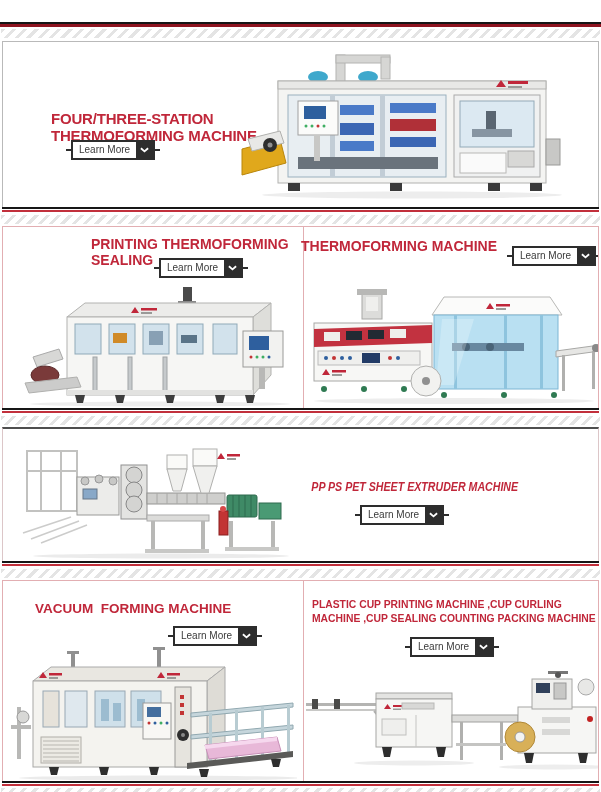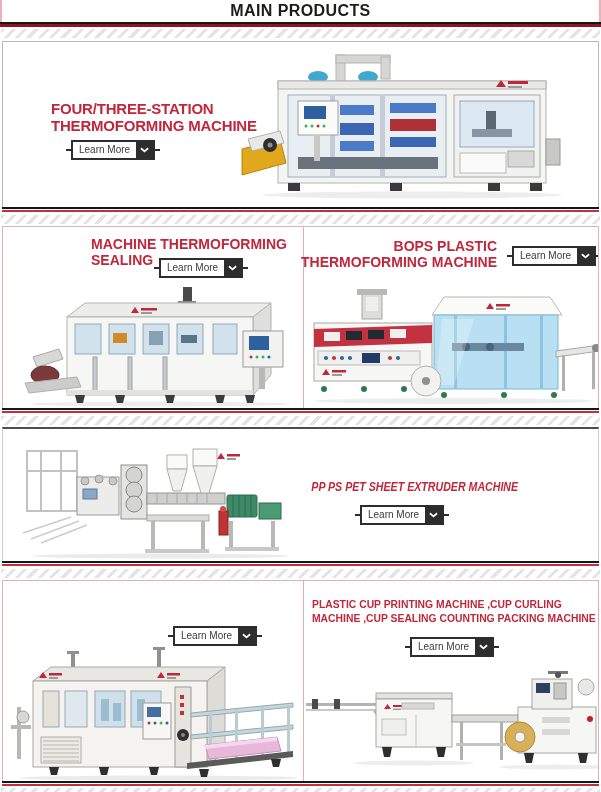--- a/index.html
+++ b/index.html
@@ -48,29 +48,26 @@
 
   .machine{position:absolute;}
   .machine svg{display:block;width:100%;height:100%;}
   .center{text-align:center;}
 </style>
 </head>
 <body>
 
 <div id="page">
 
-  <div class="abs header">
-    <span class="header-title">MAIN PRODUCTS</span>
-  </div>
   <div class="abs header-rule"></div>
   <div class="abs stripes" style="top:29px;"></div>
 
   <div class="abs card" style="top:41px;">
     <div class="card-body b-gray" style="height:166px;">
-      <div class="abs red-title" style="left:48px;top:58px;font-size:15px;letter-spacing:-0.2px;">
+      <div class="abs red-title" style="left:48px;top:68px;font-size:15px;letter-spacing:-0.2px;">
         <span class="rt-line">FOUR/THREE-STATION</span>
         <span class="rt-line">THERMOFORMING MACHINE</span>
       </div>
       <div class="lm-wrap" style="left:68px;top:97px;">
         <div class="learn-more">
           <span class="lm-text">Learn More</span>
           <span class="lm-arrow">
             <svg width="9" height="6" viewBox="0 0 10 6">
                 <path d="M1 1l4 3.5L9 1" stroke="#fff" stroke-width="2" fill="none"></path>
               </svg>
@@ -126,21 +123,21 @@
       </div>
     </div>
     <div class="card-rule"></div>
   </div>
   <div class="abs stripes" style="top:215px;"></div>
 
   <div class="abs card" style="top:226px;">
     <div class="card-body b-pink" style="height:182px;">
       <div class="half" style="left:0;">
         <div class="abs red-title" style="left:88px;top:10px;font-size:14px;">
-          <span class="rt-line">MACHINE THERMOFORMING</span>
+          <span class="rt-line">PRINTING THERMOFORMING</span>
           <span class="rt-line">SEALING</span>
         </div>
         <div class="lm-wrap" style="left:156px;top:30px;">
           <div class="learn-more">
             <span class="lm-text">Learn More</span>
             <span class="lm-arrow">
               <svg width="9" height="6" viewBox="0 0 10 6">
                   <path d="M1 1l4 3.5L9 1" stroke="#fff" stroke-width="2" fill="none"></path>
                 </svg>
             </span>
@@ -182,21 +179,20 @@
             <polygon points="100,108 110,108 108,116 102,116" fill="#3c3c3c"></polygon>
             <polygon points="150,108 160,108 158,116 152,116" fill="#3c3c3c"></polygon>
             <polygon points="200,108 210,108 208,116 202,116" fill="#3c3c3c"></polygon>
             <polygon points="230,108 240,108 238,116 232,116" fill="#3c3c3c"></polygon>
             <ellipse cx="145" cy="117" rx="130" ry="2.5" fill="#000000" opacity="0.07"></ellipse>
           </svg>
         </div>
       </div>
       <div class="half half-r">
         <div class="abs red-title" style="right:106px;top:12px;font-size:14px;text-align:right;">
-          <span class="rt-line">BOPS PLASTIC</span>
           <span class="rt-line">THERMOFORMING MACHINE</span>
         </div>
         <div class="lm-wrap" style="left:208px;top:18px;">
           <div class="learn-more">
             <span class="lm-text">Learn More</span>
             <span class="lm-arrow">
               <svg width="9" height="6" viewBox="0 0 10 6">
                   <path d="M1 1l4 3.5L9 1" stroke="#fff" stroke-width="2" fill="none"></path>
                 </svg>
             </span>
@@ -333,20 +329,23 @@
         </div>
       </div>
     </div>
     <div class="card-rule"></div>
   </div>
   <div class="abs stripes" style="top:569px;"></div>
 
   <div class="abs card" style="top:580px;">
     <div class="card-body b-pink" style="height:201px;">
       <div class="half" style="left:0;">
+        <div class="abs red-title" style="left:32px;top:20px;font-size:13.5px;">
+          <span class="rt-line">VACUUM  FORMING MACHINE</span>
+        </div>
         <div class="lm-wrap" style="left:170px;top:44px;">
           <div class="learn-more">
             <span class="lm-text">Learn More</span>
             <span class="lm-arrow">
               <svg width="9" height="6" viewBox="0 0 10 6">
                   <path d="M1 1l4 3.5L9 1" stroke="#fff" stroke-width="2" fill="none"></path>
                 </svg>
             </span>
           </div>
         </div>

